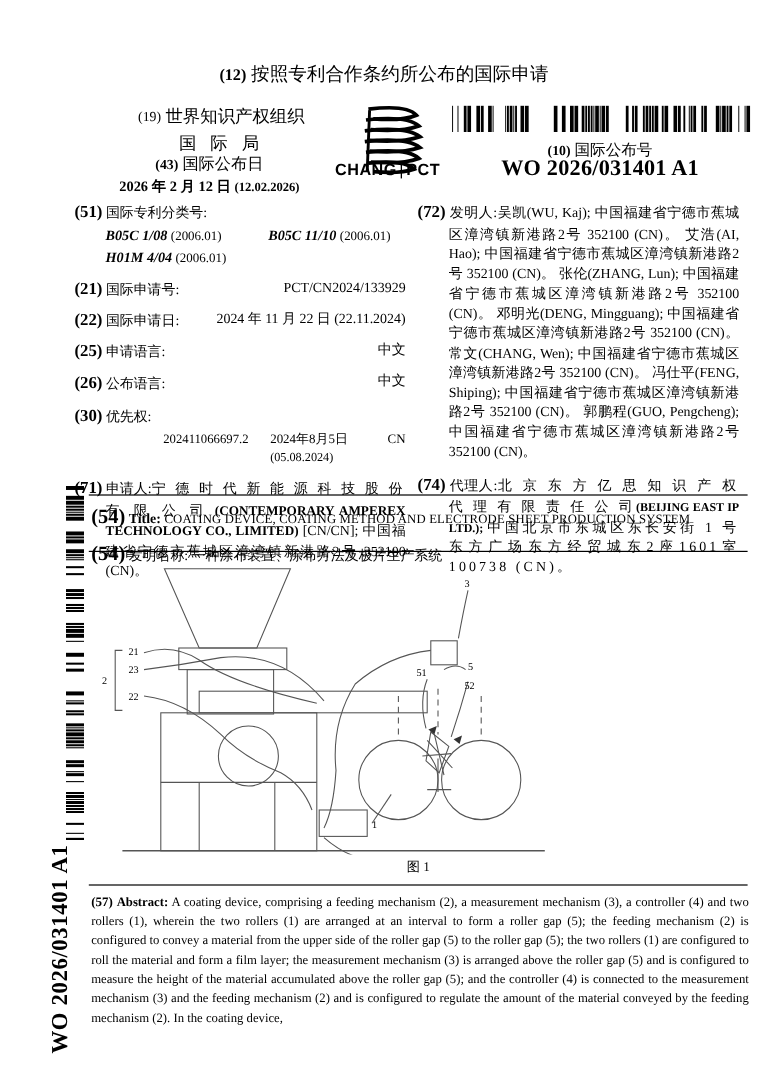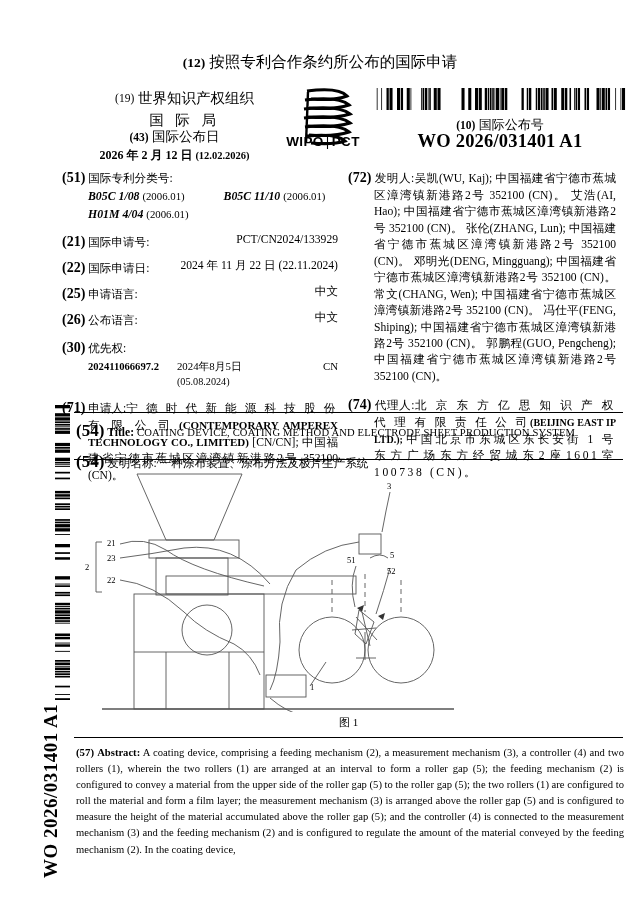--- a/index.html
+++ b/index.html
@@ -138,21 +138,21 @@
   .ipc-line { padding-left: 26px; line-height: 1.5; }
   .ipc-line .c2 { display: inline-block; margin-left: 36px; }
 
   .prio-line {
     padding-left: 26px;
     font-size: 11.2px;
     display: flex;
     gap: 18px;
     margin-top: 1px;
   }
-  .prio-line .pn { font-weight: bold; font-size: 10.6px; }
+  .prio-line .pn { font-weight: normal; font-size: 10.6px; margin-left: 48px; }
   .prio-line .pd { font-size: 10.8px; }
   .prio-line .pd .p { font-size: 10.2px; }
   .prio-line .pc { font-size: 10.8px; margin-left: 8px; }
 
   .just { text-align: justify; text-justify: inter-ideograph; }
   .en { font-weight: bold; font-size: 11px; }
   .en-sm { font-weight: bold; font-size: 10px; }
   .cjk-sp { letter-spacing: 2.6px; }
 
   
@@ -303,21 +303,21 @@
         <path d="M27 35 Q62 31 73 40 Q58 45 31 43"></path>
         <path d="M28 44 Q62 40 72 49 Q58 54 32 52"></path>
         <path d="M30 53 Q60 50 68 58 Q56 62 34 60"></path>
       </g>
       <g stroke="#000" stroke-width="2.4" fill="none">
         <path d="M31 9 L29 60"></path>
       </g>
     </svg>
   </div>
   <div class="wipo-word">
-    <span>WIPO</span><span class="bar">|</span><span>PCT</span>
+    <span>CHANG</span><span class="bar">|</span><span>PCT</span>
   </div>
 
   <div class="hbarcode">
     <svg width="255" height="22" viewBox="0 0 255 22" preserveAspectRatio="none">
       <g id="hbars">
           <rect x="4.75" y="0" width="0.80" height="22" fill="#000"></rect>
           <rect x="9.25" y="0" width="0.80" height="22" fill="#000"></rect>
           <rect x="14.50" y="0" width="2.30" height="22" fill="#000"></rect>
           <rect x="17.50" y="0" width="3.05" height="22" fill="#000"></rect>
           <rect x="25.00" y="0" width="3.05" height="22" fill="#000"></rect>

